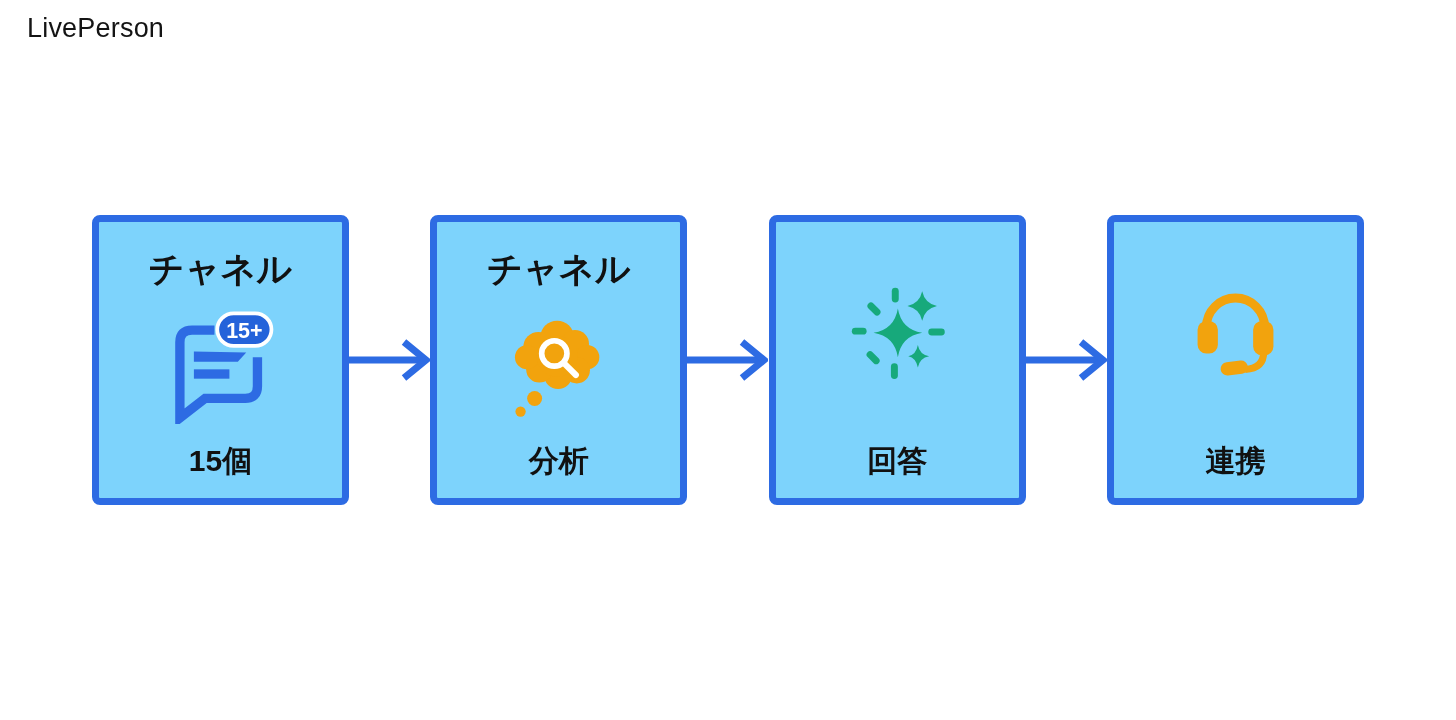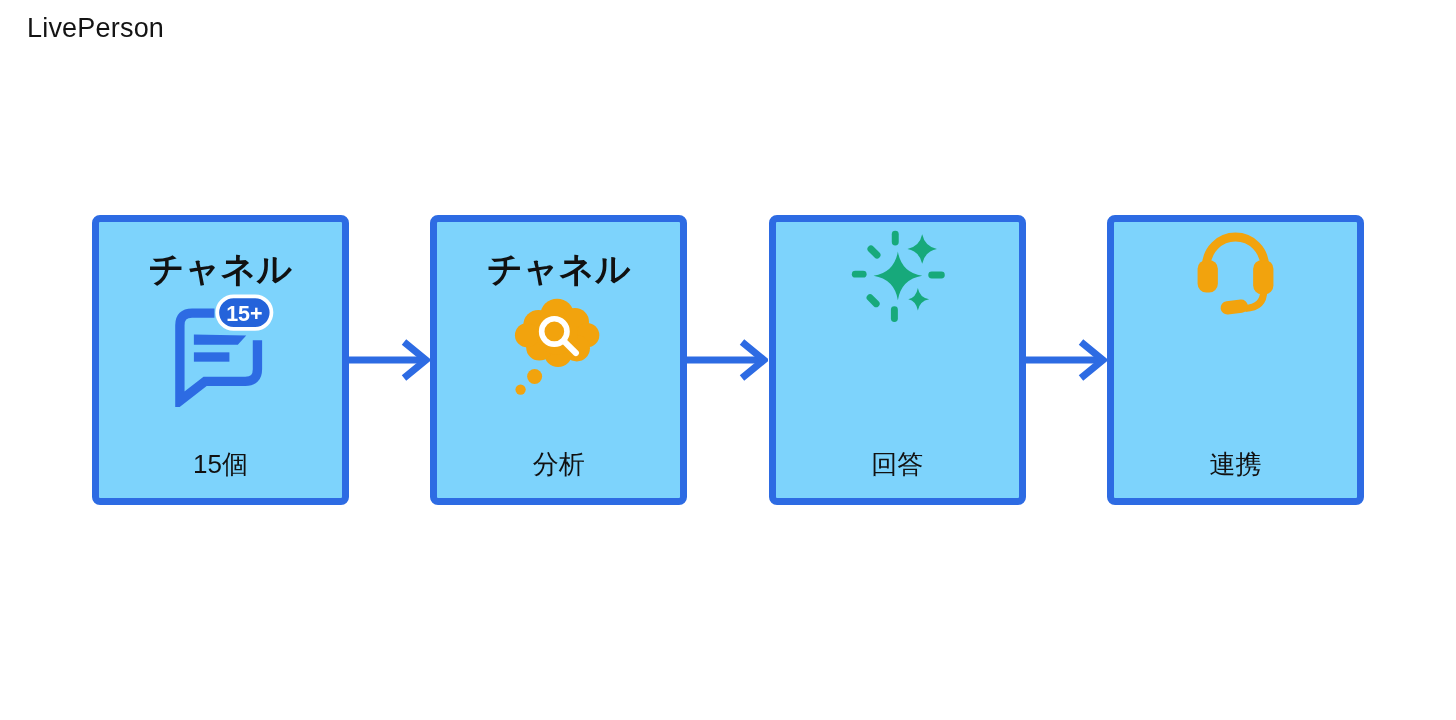--- a/index.html
+++ b/index.html
@@ -48,28 +48,28 @@
   .step-title {
     margin-top: 24px;
     font-size: 35px;
     font-weight: 700;
     color: #111111;
     white-space: nowrap;
   }
   .icon-area {
     flex: 1;
     display: flex;
-    align-items: flex-start;
+    align-items: center;
     justify-content: center;
     width: 100%;
   }
   .step-label {
     margin-bottom: 16px;
-    font-size: 26px;
-    font-weight: 400;
+    font-size: 30px;
+    font-weight: 700;
     color: #111111;
     white-space: nowrap;
   }
   .arrow {
     flex: 0 0 81px;
     height: 44px;
   }
   .badge-text {
     font-family: "Liberation Sans", "DejaVu Sans", sans-serif;
     font-weight: 700;

